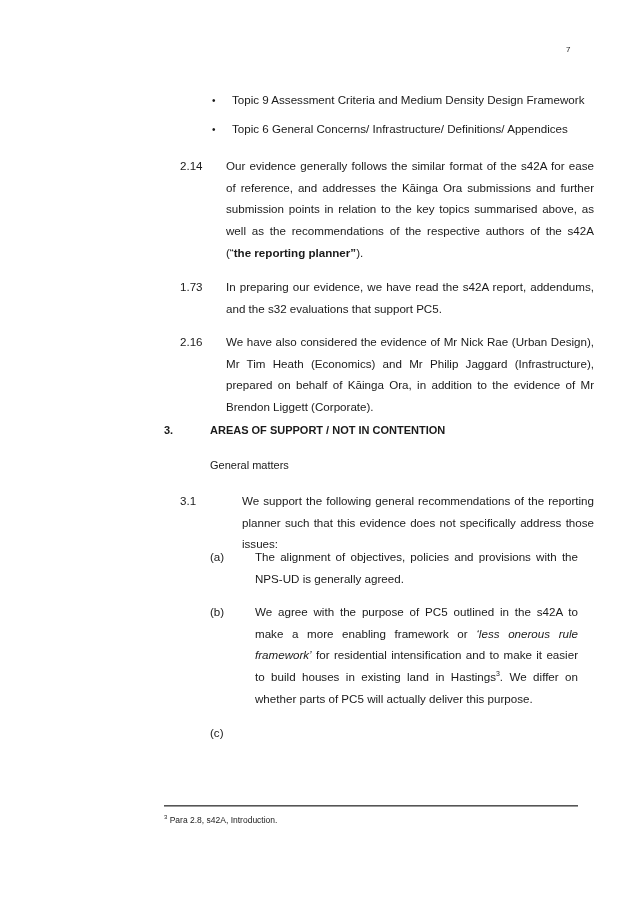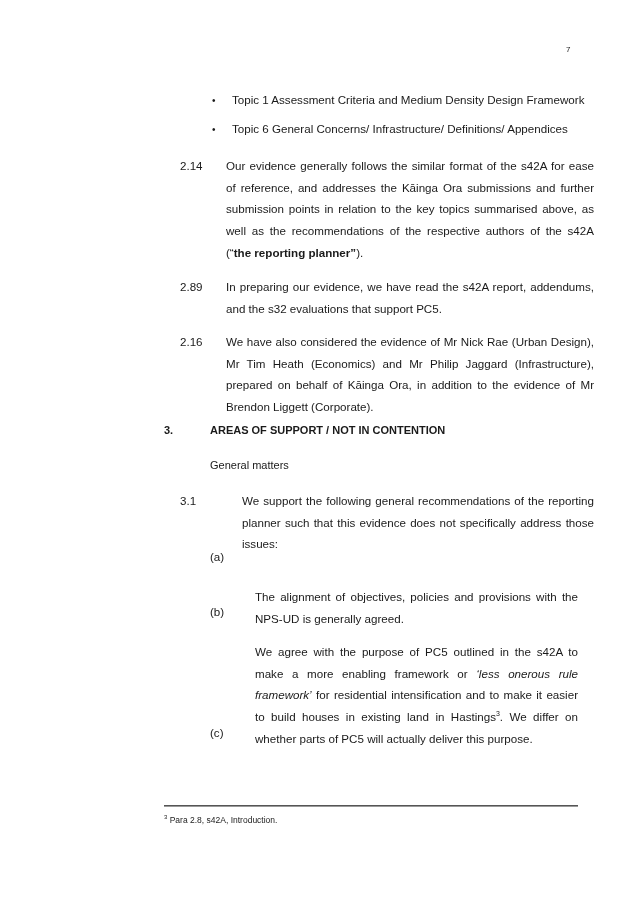--- a/index.html
+++ b/index.html
@@ -69,21 +69,20 @@
     }
     .sub-num {
       width: 45px;
       flex: 0 0 45px;
       line-height: 21.7px;
     }
     .sub-body {
       flex: 1;
       line-height: 21.7px;
       text-align: justify;
-      margin-top: 40px;
     }
     sup {
       font-size: 7px;
       line-height: 0;
     }
     .heading {
       position: absolute;
       left: 164px;
       top: 424px;
       display: flex;
@@ -119,35 +118,35 @@
 </head>
 <body>
 
 <div>
 
   <div class="page-number">7</div>
 
   <div class="bullets">
     <div class="bullet-row">
       <span class="bullet-dot">•</span>
-      <span class="bullet-text">Topic 1 Assessment Criteria and Medium Density Design Framework</span>
+      <span class="bullet-text">Topic 9 Assessment Criteria and Medium Density Design Framework</span>
     </div>
     <div class="bullet-row">
       <span class="bullet-dot">•</span>
       <span class="bullet-text">Topic 6 General Concerns/ Infrastructure/ Definitions/ Appendices</span>
     </div>
   </div>
 
   <div class="para" style="top:155px;">
     <span class="para-num">2.14</span>
     <div class="para-body"><span>Our evidence generally follows the similar format of the s42A for ease of reference, and addresses the Kāinga Ora submissions and further submission points in relation to the key topics summarised above, as well as the recommendations of the respective authors of the s42A (“</span><span class="bold">the reporting planner”</span><span>).</span></div>
   </div>
 
   <div class="para" style="top:276px;">
-    <span class="para-num">2.89</span>
+    <span class="para-num">1.73</span>
     <div class="para-body">In preparing our evidence, we have read the s42A report, addendums, and the s32 evaluations that support PC5.</div>
   </div>
 
   <div class="para" style="top:331px;">
     <span class="para-num">2.16</span>
     <div class="para-body">We have also considered the evidence of Mr Nick Rae (Urban Design), Mr Tim Heath (Economics) and Mr Philip Jaggard (Infrastructure), prepared on behalf of Kāinga Ora, in addition to the evidence of Mr Brendon Liggett (Corporate).</div>
   </div>
 
   <div class="heading">
     <span class="para-num">3.</span>

